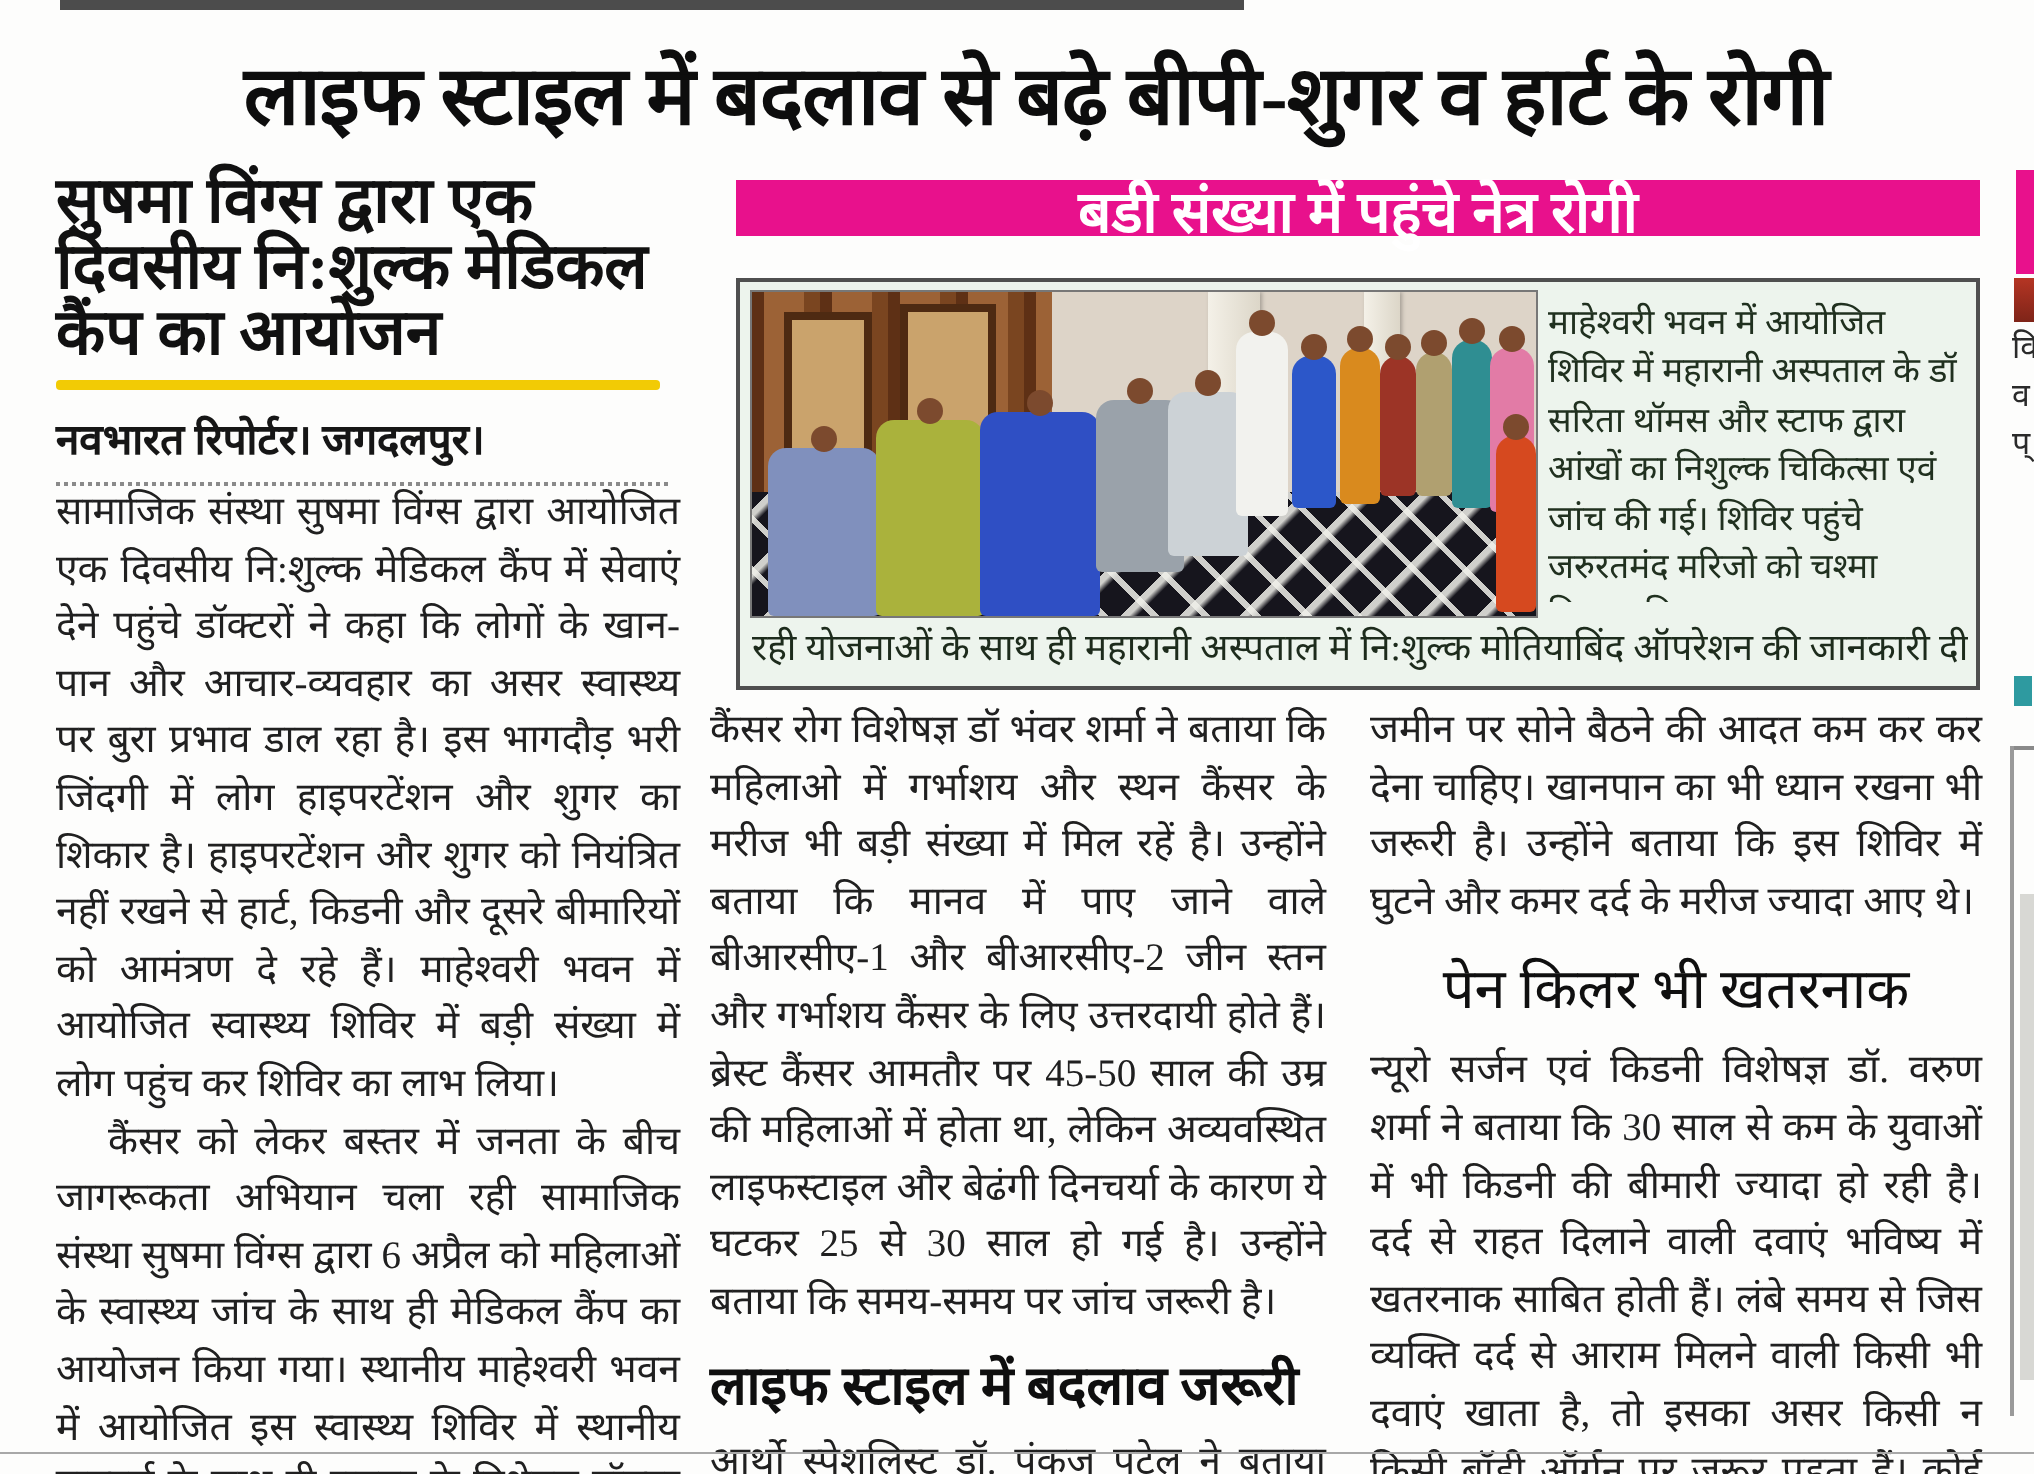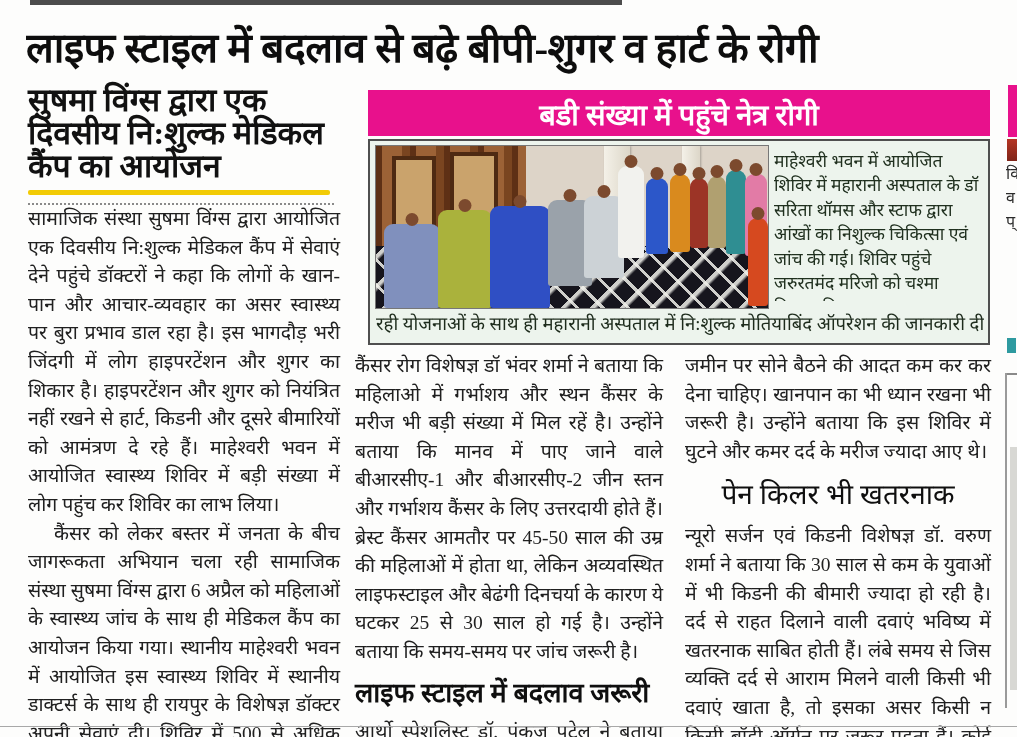--- a/index.html
+++ b/index.html
@@ -11,40 +11,40 @@
   }
   .abs { position:absolute; }
 
   
   #top-bar { left:30px; top:0; width:592px; height:5px; background:#4c4c4c; }
 
   
   #headline {
     left:26px; top:18px; width:984px; height:56px;
     font-size:41px; font-weight:bold; color:#0d0d0d; letter-spacing:-0.5px;
-    white-space:nowrap; overflow:hidden;
+    white-space:nowrap; overflow:hidden;text-align:center;
   }
 
   
   #left-col { left:28px; top:84px; width:312px; }
   #left-subhead {
     font-size:32px; line-height:33px; font-weight:bold; color:#111;
   }
   #yellow-rule { margin-top:7px; width:302px; height:5px; background:#f2cb05; border-radius:2px; }
   #byline { margin-top:10px; font-size:21px; font-weight:bold; color:#161616; }
   #dotted-rule { margin-top:8px; width:306px; border-top:2px dotted #8a8a8a; }
   .bodytext {
     font-size:19.5px; line-height:28.6px; text-align:justify; color:#202020;
   }
   #left-para1 { }
   #left-para2 { text-indent:26px; }
 
   
   #pink-bar {
-    left:368px; top:90px; width:622px; height:46px; background:#e8118c;
+    left:368px; top:90px; width:622px; height:28px; background:#e8118c;
     display:flex; align-items:center; justify-content:center;
   }
   #pink-bar-title { color:#ffffff; font-weight:bold; font-size:29px; white-space:nowrap; }
   #camp-box {
     left:368px; top:139px; width:622px; height:206px;
     background:#edf4ed; border:2px solid #4f4f4f; 
   }
   #camp-photo {
     left:5px; top:4px; width:394px; height:164px; overflow:hidden;
     background:linear-gradient(#ddd4c8 0 100px,#cfc6ba 100px 100%);
@@ -97,20 +97,21 @@
 
 <div id="page">
 
   <div id="top-bar" class="abs"></div>
 
   <div id="headline" class="abs">लाइफ स्टाइल में बदलाव से बढ़े बीपी-शुगर व हार्ट के रोगी</div>
 
   <div id="left-col" class="abs">
     <div id="left-subhead">सुषमा विंग्स द्वारा एक दिवसीय नि:शुल्क मेडिकल कैंप का आयोजन</div>
     <div id="yellow-rule"></div>
+    <div id="byline">नवभारत रिपोर्टर। जगदलपुर।</div>
     <div id="dotted-rule"></div>
     <div id="left-para1" class="bodytext">सामाजिक संस्था सुषमा विंग्स द्वारा आयोजित एक दिवसीय नि:शुल्क मेडिकल कैंप में सेवाएं देने पहुंचे डॉक्टरों ने कहा कि लोगों के खान-पान और आचार-व्यवहार का असर स्वास्थ्य पर बुरा प्रभाव डाल रहा है। इस भागदौड़ भरी जिंदगी में लोग हाइपरटेंशन और शुगर का शिकार है। हाइपरटेंशन और शुगर को नियंत्रित नहीं रखने से हार्ट, किडनी और दूसरे बीमारियों को आमंत्रण दे रहे हैं। माहेश्वरी भवन में आयोजित स्वास्थ्य शिविर में बड़ी संख्या में लोग पहुंच कर शिविर का लाभ लिया।</div>
     <div id="left-para2" class="bodytext">कैंसर को लेकर बस्तर में जनता के बीच जागरूकता अभियान चला रही सामाजिक संस्था सुषमा विंग्स द्वारा 6 अप्रैल को महिलाओं के स्वास्थ्य जांच के साथ ही मेडिकल कैंप का आयोजन किया गया। स्थानीय माहेश्वरी भवन में आयोजित इस स्वास्थ्य शिविर में स्थानीय डाक्टर्स के साथ ही रायपुर के विशेषज्ञ डॉक्टर अपनी सेवाएं दी। शिविर में 500 से अधिक मरीजों को लाभ मिला। इस दौरान संस्था की पदाधिकारियों के साथ ही बड़ी संख्या में सदस्य भी मौजूद रहे।</div>
   </div>
 
   <div id="pink-bar" class="abs">
     <span id="pink-bar-title">बडी संख्या में पहुंचे नेत्र रोगी</span>
   </div>
 
   <div id="camp-box" class="abs">

